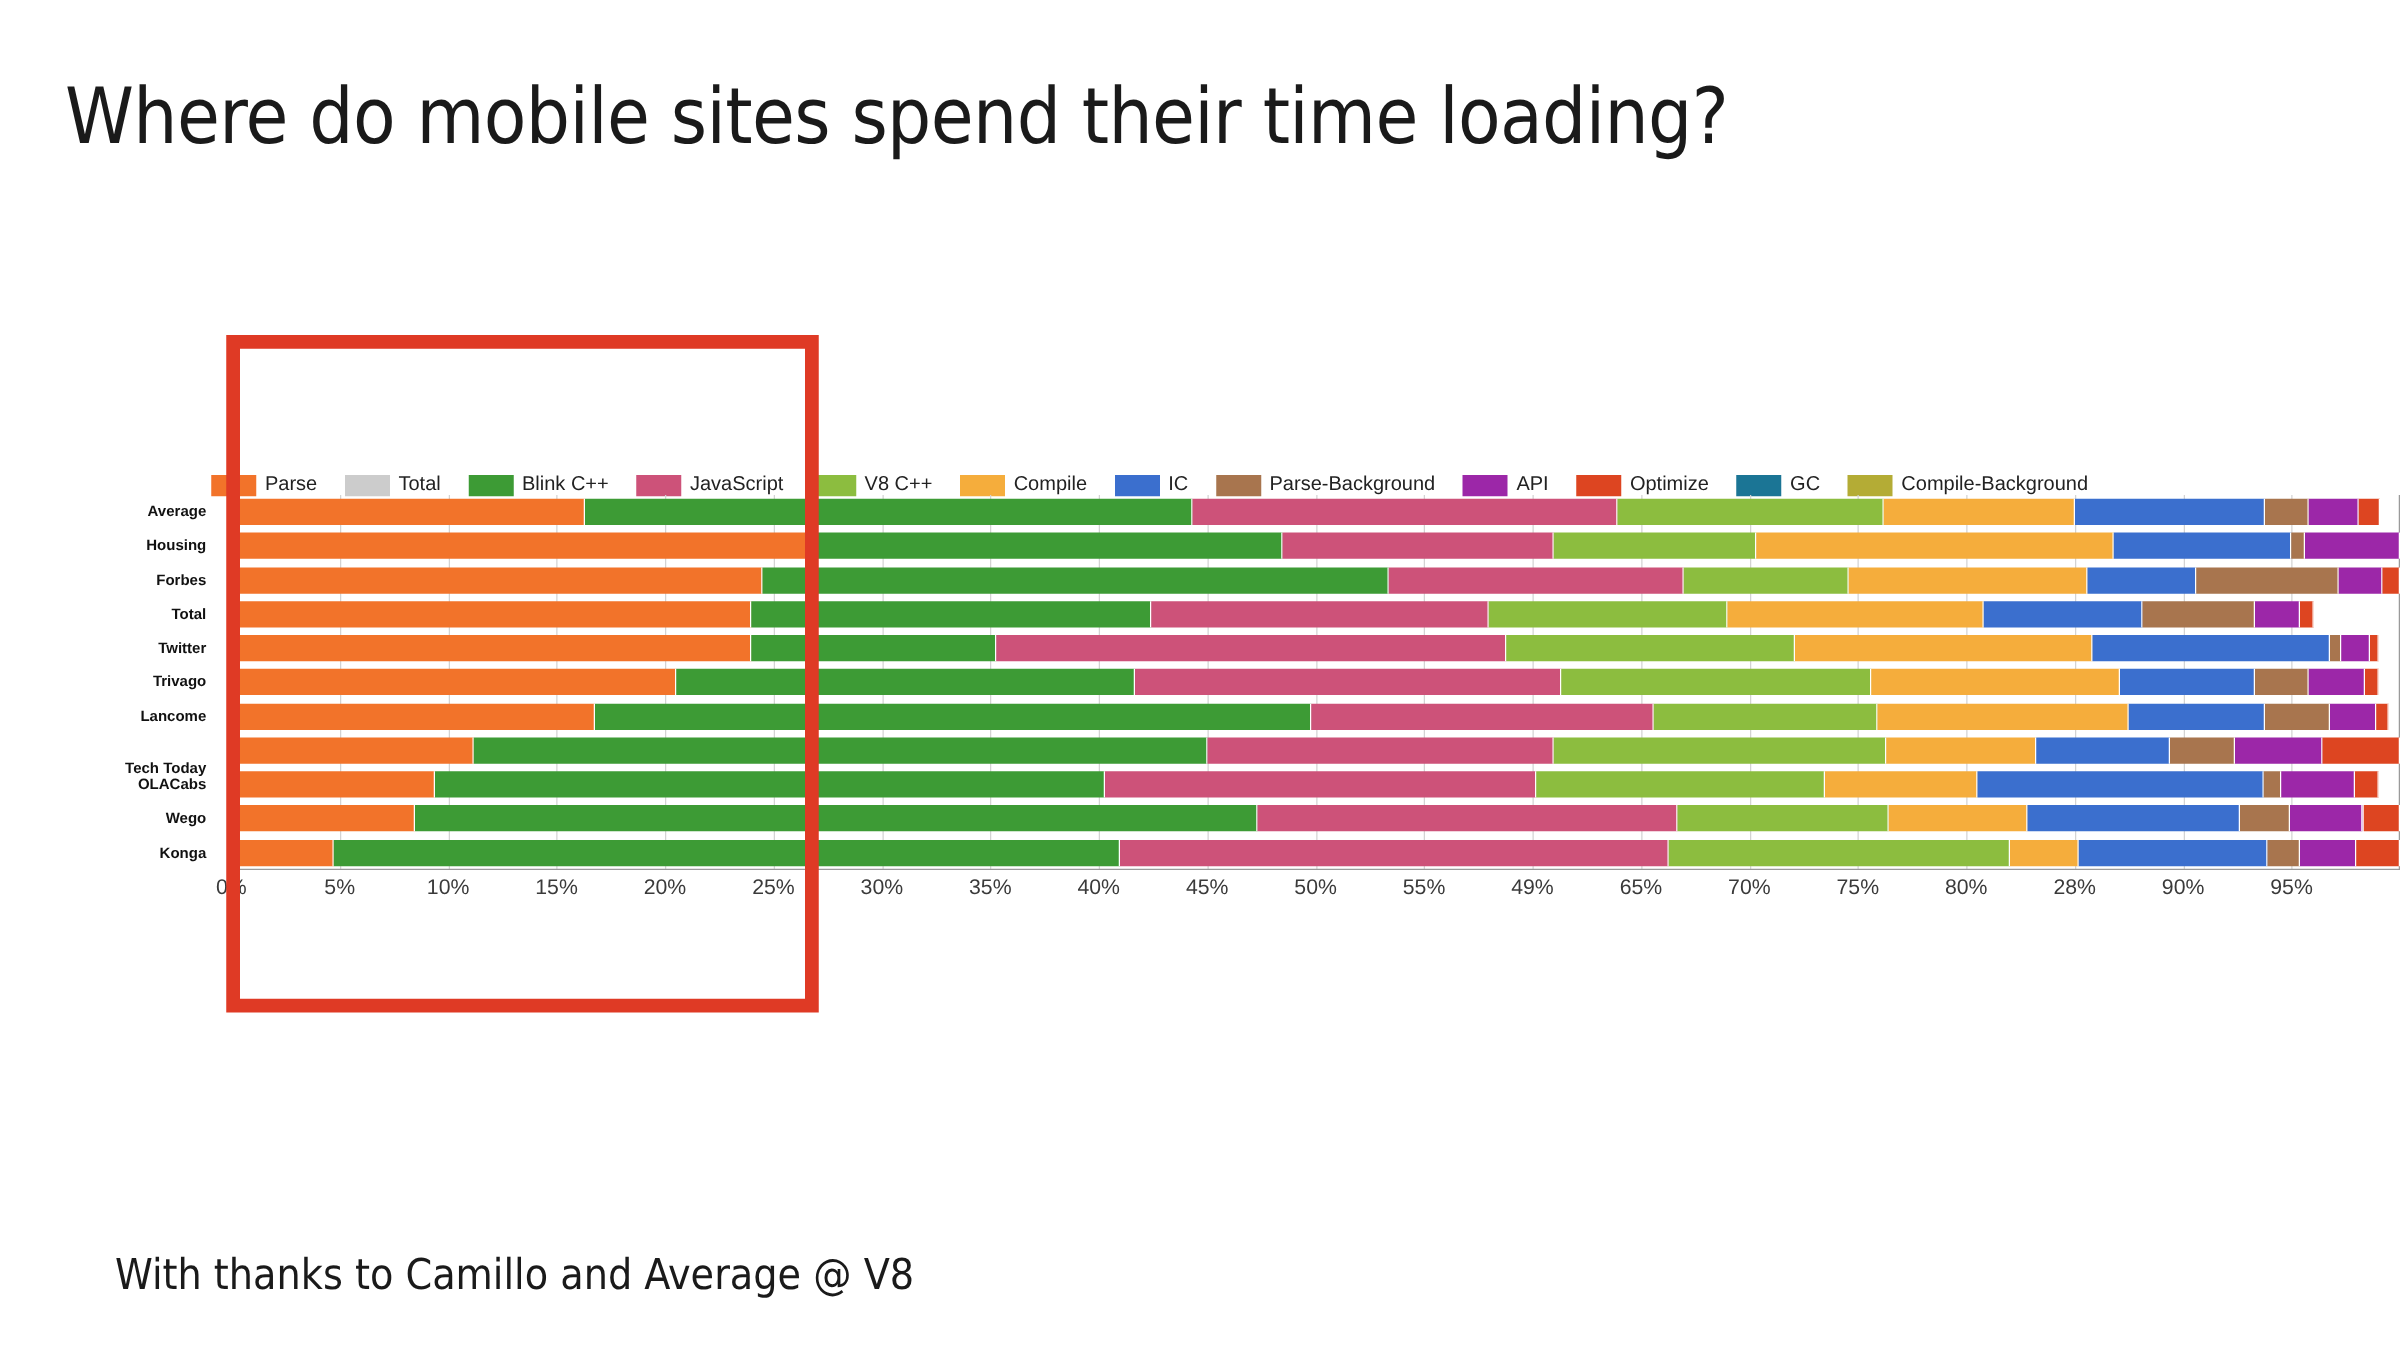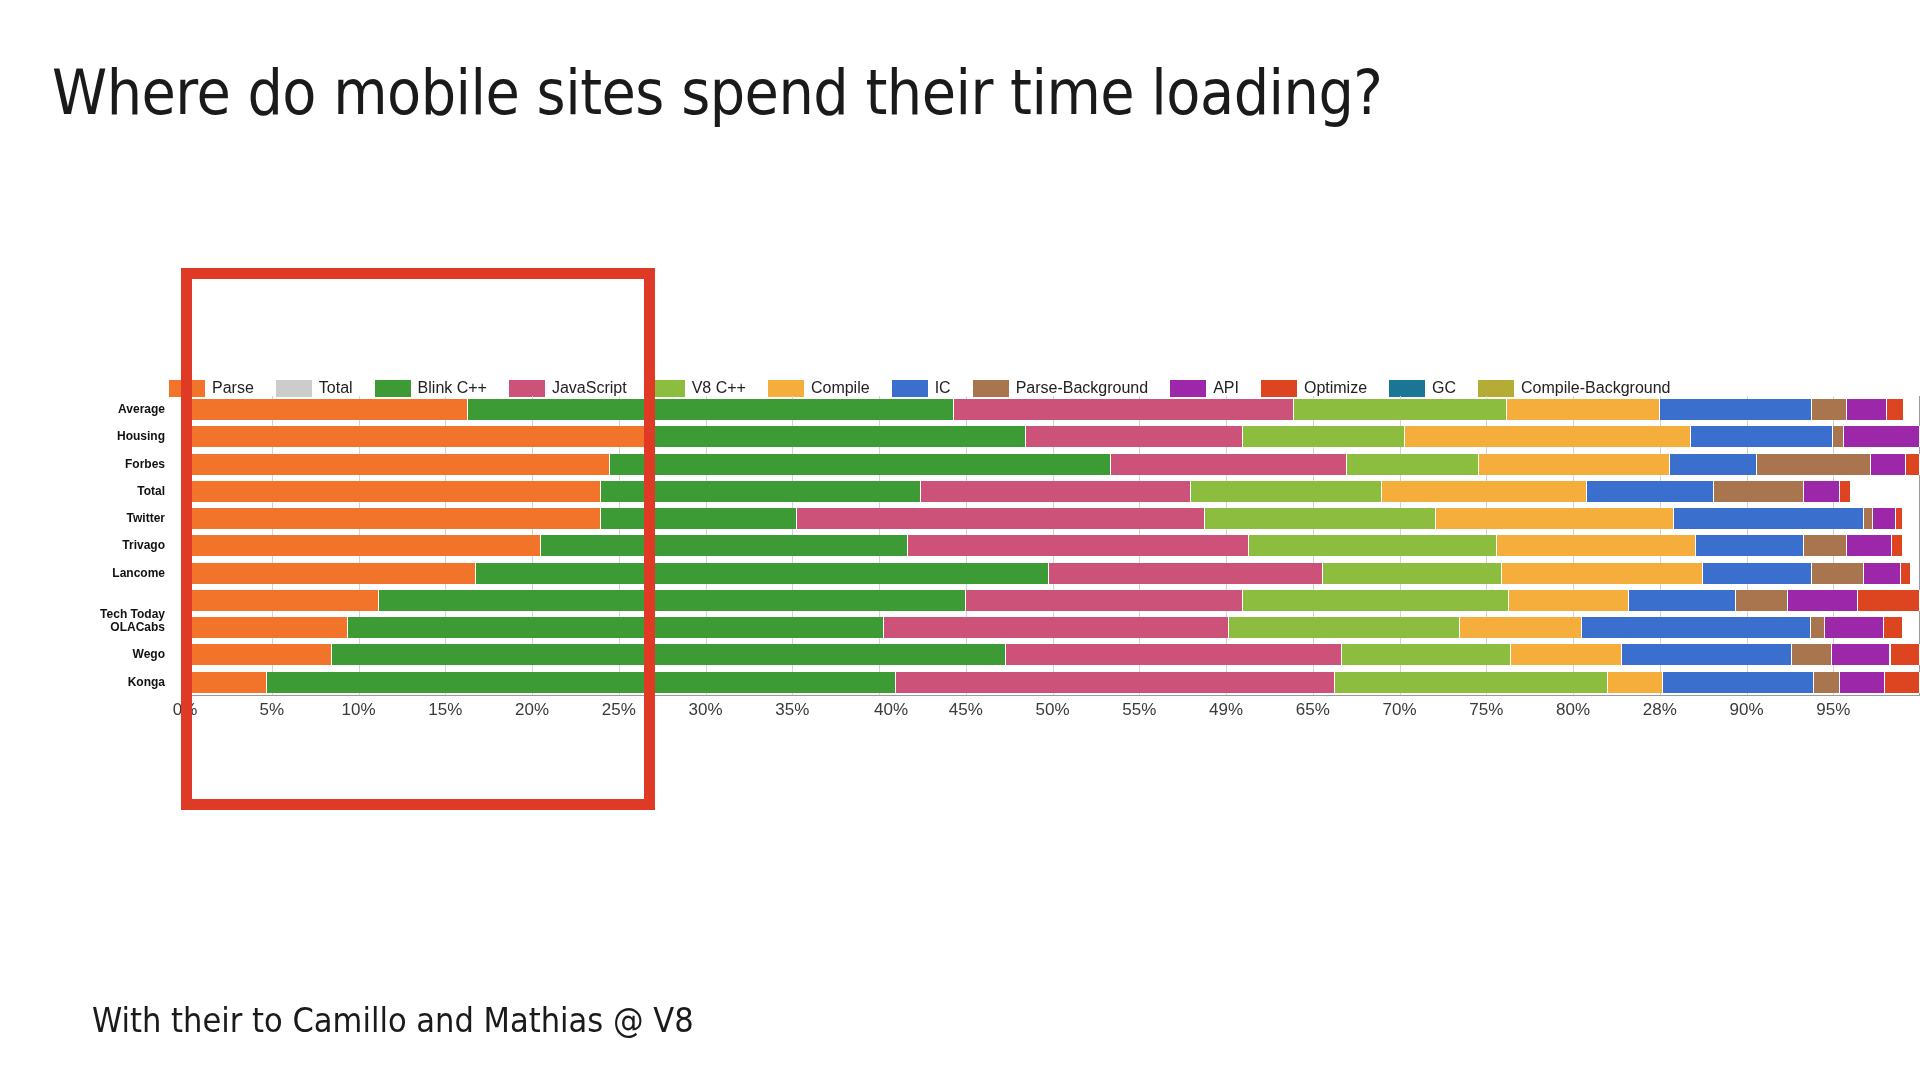--- a/index.html
+++ b/index.html
@@ -433,32 +433,32 @@
     </div>
     <div class="xlabels" id="xlabels">
         <div class="xlabel" style="left: 0px;">0%</div>
         <div class="xlabel" style="left: 86.75px;">5%</div>
         <div class="xlabel" style="left: 173.5px;">10%</div>
         <div class="xlabel" style="left: 260.25px;">15%</div>
         <div class="xlabel" style="left: 347px;">20%</div>
         <div class="xlabel" style="left: 433.75px;">25%</div>
         <div class="xlabel" style="left: 520.5px;">30%</div>
         <div class="xlabel" style="left: 607.25px;">35%</div>
-        <div class="xlabel" style="left: 694px; margin-left: 12px;">40%</div>
+        <div class="xlabel" style="left: 694px;">40%</div>
         <div class="xlabel" style="left: 780.75px;">45%</div>
         <div class="xlabel" style="left: 867.5px;">50%</div>
         <div class="xlabel" style="left: 954.25px;">55%</div>
         <div class="xlabel" style="left: 1041px;">49%</div>
         <div class="xlabel" style="left: 1127.75px;">65%</div>
         <div class="xlabel" style="left: 1214.5px;">70%</div>
         <div class="xlabel" style="left: 1301.25px;">75%</div>
         <div class="xlabel" style="left: 1388px;">80%</div>
         <div class="xlabel" style="left: 1474.75px;">28%</div>
         <div class="xlabel" style="left: 1561.5px;">90%</div>
         <div class="xlabel" style="left: 1648.25px;">95%</div>
       </div>
   </div>
 
 </div>
 
 <div class="highlight-rect"></div>
 
-<div class="slide-caption">With their to Camillo and Mathias @ V8</div>
+<div class="slide-caption">With thanks to Camillo and Average @ V8</div>
 
 </body></html>

